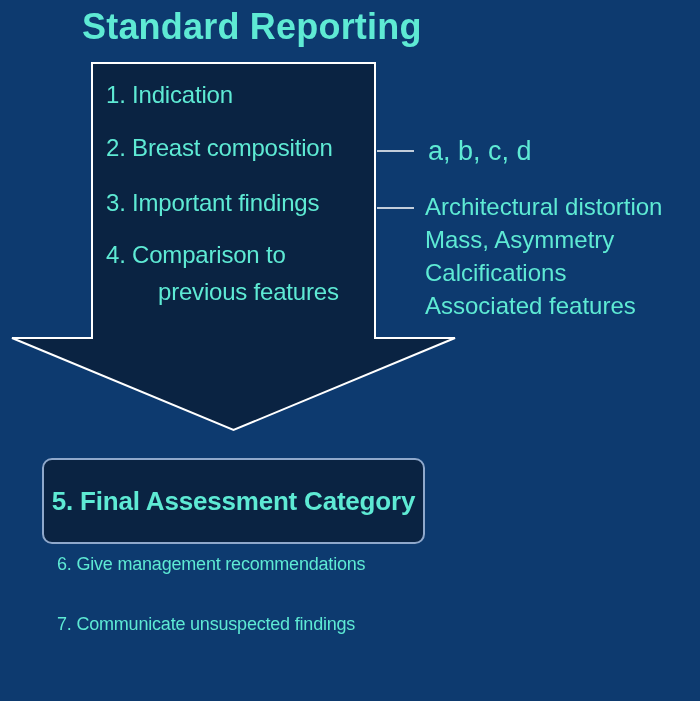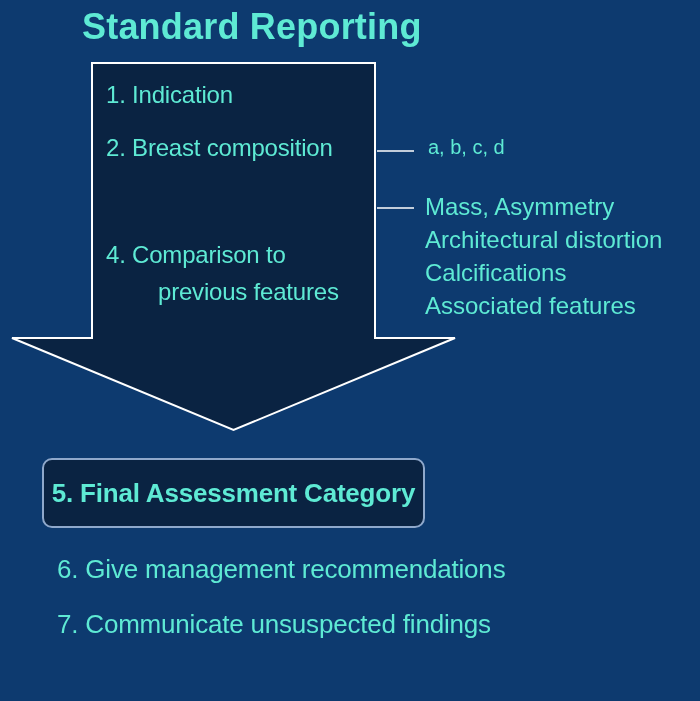--- a/index.html
+++ b/index.html
@@ -13,58 +13,59 @@
   .title{
     left:82px;top:6px;font-size:36px;font-weight:700;letter-spacing:.2px;
   }
   .flow-svg{position:absolute;left:0;top:0;}
   .box-item{left:106px;font-size:24px;font-weight:500;letter-spacing:-.2px;}
   .item-1{top:81px;}
   .item-2{top:134px;}
   .item-3{top:189px;}
   .item-4{top:236px;line-height:37px;}
   .item-4 .cont{display:block;margin-left:52px;}
-  .comp-values{left:428px;top:136px;font-size:20px;font-weight:500;}
+  .comp-values{left:428px;top:136px;font-size:27px;font-weight:500;}
   .findings{left:425px;top:190px;font-size:24px;font-weight:500;line-height:33px;}
   .findings span{display:block;}
   .assessment-box{
-    left:42px;top:458px;width:383px;height:70px;box-sizing:border-box;
+    left:42px;top:458px;width:383px;height:86px;box-sizing:border-box;
     background:#0a2342;border:2px solid #8fa8cb;border-radius:10px;
     display:flex;align-items:center;justify-content:center;
     font-size:26px;font-weight:600;letter-spacing:-.2px;
   }
-  .step{font-size:26px;font-weight:500;letter-spacing:-.2px;}
+  .step{font-size:18px;font-weight:500;letter-spacing:-.2px;}
   .step-6{left:57px;top:554px;}
   .step-7{left:57px;top:607px;line-height:34px;}
   .step-7 .cont{display:block;margin-left:54px;}
 </style>
 </head>
 <body>
 
 <div class="stage">
 
   <svg class="flow-svg" width="700" height="701" viewBox="0 0 700 701">
     <polygon points="92,63 375,63 375,338 455,338 233.5,430 12,338 92,338" fill="#0a2342" stroke="#ffffff" stroke-width="2"></polygon>
     <line x1="377" y1="151" x2="414" y2="151" stroke="#ffffff" stroke-width="1.5"></line>
     <line x1="377" y1="208" x2="414" y2="208" stroke="#ffffff" stroke-width="1.5"></line>
   </svg>
 
   <div class="abs title">Standard Reporting</div>
 
   <div class="abs box-item item-1">1. Indication</div>
   <div class="abs box-item item-2">2. Breast composition</div>
+  <div class="abs box-item item-3">3. Important findings</div>
   <div class="abs box-item item-4">
     <span>4. Comparison to</span>
     <span class="cont">previous features</span>
   </div>
 
   <div class="abs comp-values">a, b, c, d</div>
   <div class="abs findings">
+    <span>Architectural distortion</span>
     <span>Mass, Asymmetry</span>
-    <span>Architectural distortion</span>
     <span>Calcifications</span>
     <span>Associated features</span>
   </div>
 
   <div class="abs assessment-box">
     <span>5. Final Assessment Category</span>
   </div>
 
   <div class="abs step step-6">6. Give management recommendations</div>
   <div class="abs step step-7">

